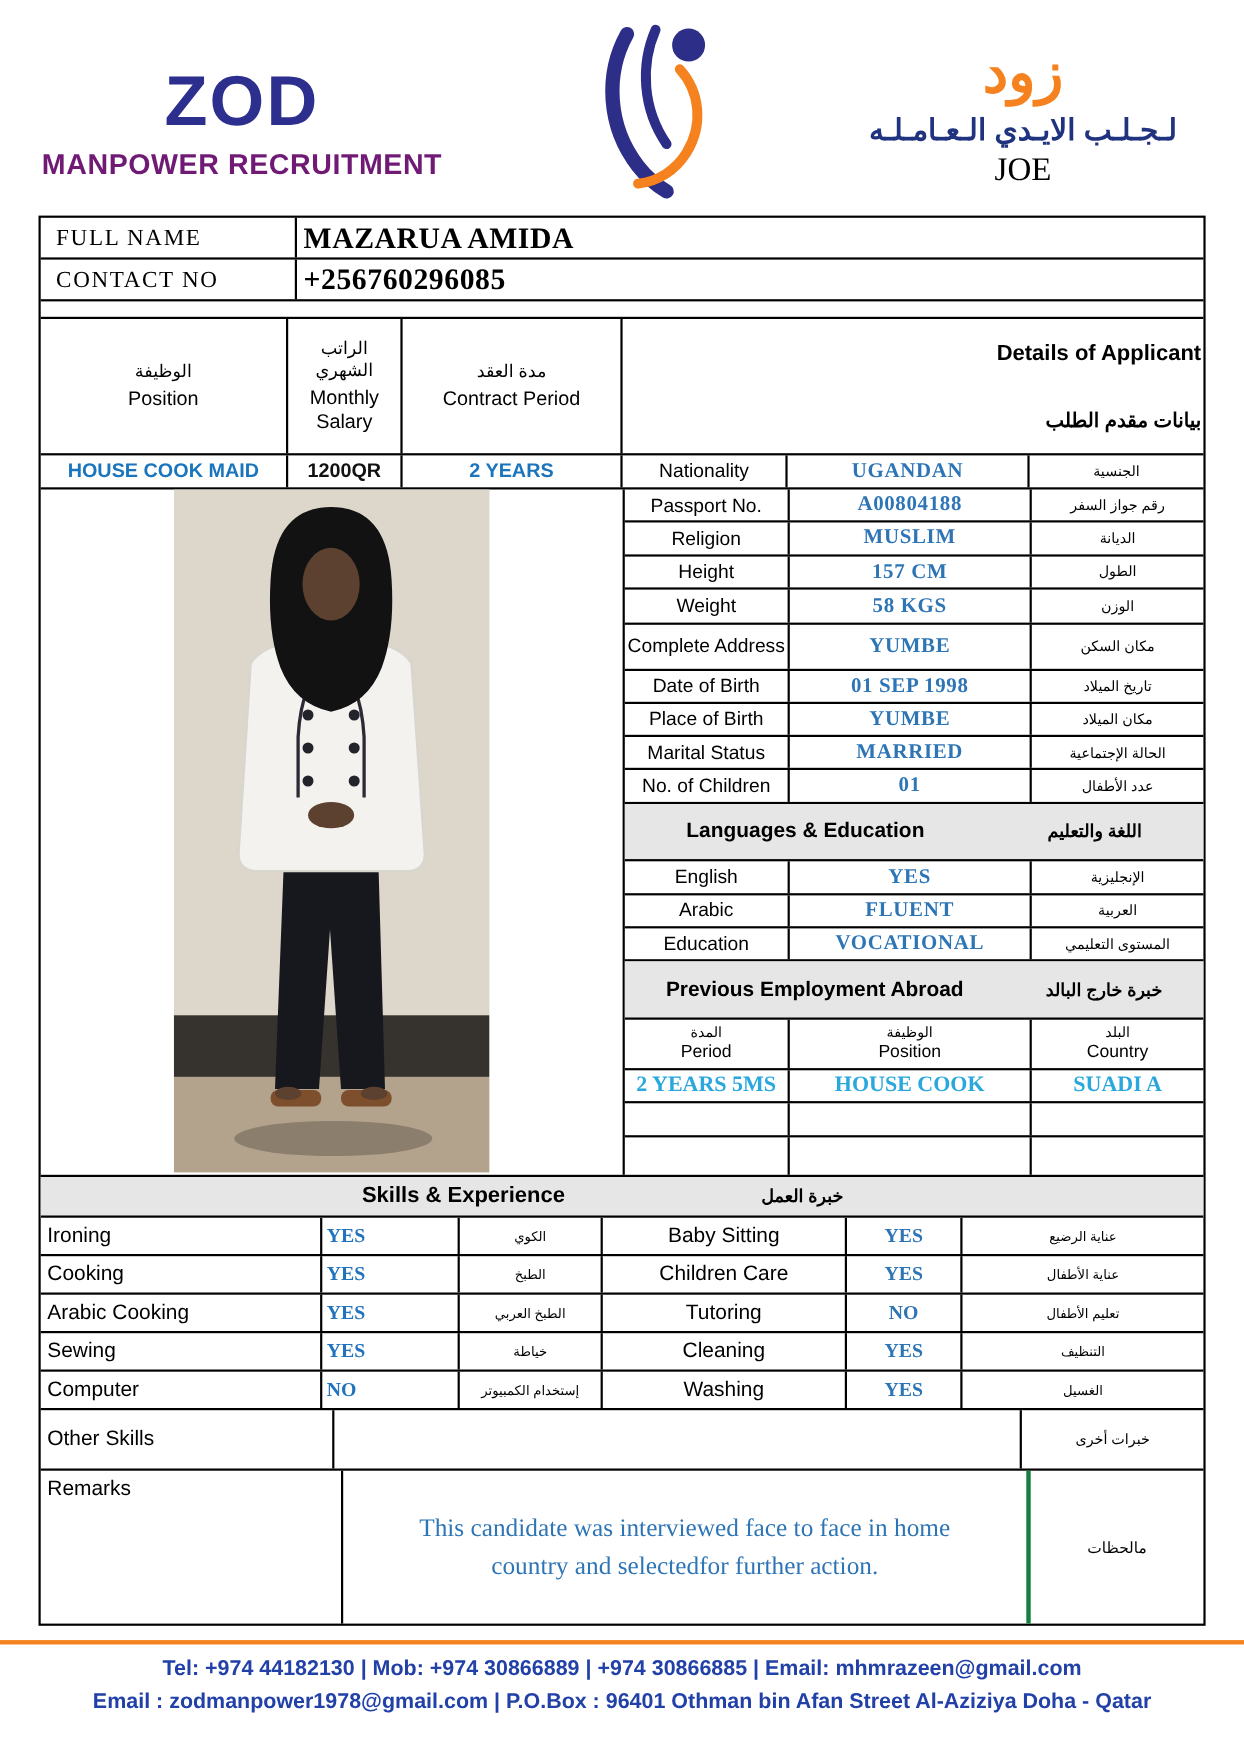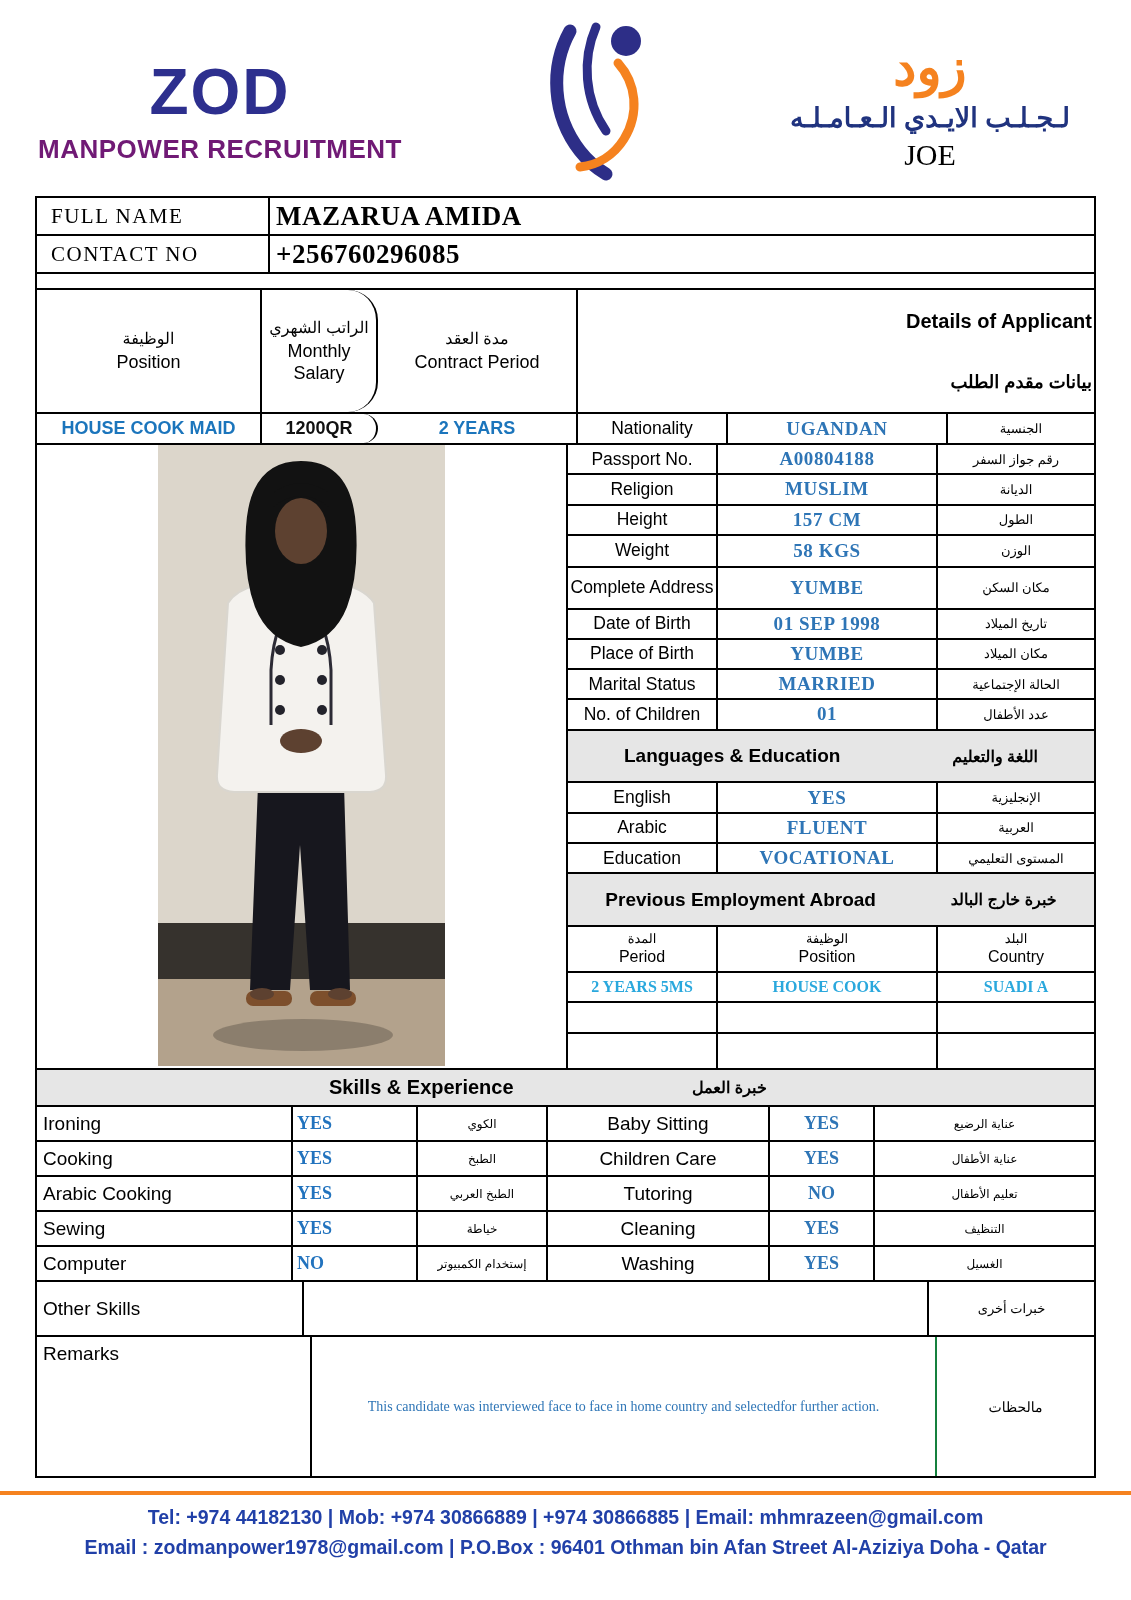--- a/index.html
+++ b/index.html
@@ -23,21 +23,21 @@
 
   .id-row { height:38px; }
   .id-label { width:233px; border-right:2px solid #000; font-family:"Liberation Serif",serif; font-size:21px; letter-spacing:1.5px; display:flex; align-items:center; padding-left:14px; }
   .id-value { flex:1; font-family:"Liberation Serif",serif; font-weight:bold; font-size:27px; display:flex; align-items:center; padding-left:6px; letter-spacing:.5px; }
   .gap { height:16px; border-bottom:2px solid #000; }
 
   .jh { height:124px; }
   .jh-cell { border-right:2px solid #000; display:flex; flex-direction:column; align-items:center; justify-content:center; text-align:center; gap:3px; padding:2px; }
   .jh-ar { font-size:16px; line-height:1.25; }
   .jh-en { font-size:18px; line-height:1.2; }
-  .w-pos { width:225px; } .w-sal { width:116px;border-radius:30px; } .w-con { width:200px; }
+  .w-pos { width:225px; } .w-sal { width:104px; } .w-con { width:200px; }
   .jh-details { flex:1; display:flex; flex-direction:column; align-items:flex-end; justify-content:space-around; border-right:none; }
   .jh-details .t { font-weight:bold; font-size:20px; }
   .jh-details .t-ar { font-weight:bold; font-size:18px; }
 
   .jv { height:31px; }
   .jv-cell { border-right:2px solid #000; display:flex; align-items:center; justify-content:center; font-weight:bold; font-size:18px; }
   .c-blue { color:#1b75bc; }
   .c-dark { color:#111; }
   .jv-details { flex:1; display:flex; }
 
@@ -53,21 +53,21 @@
   .h32{height:32px;} .h33{height:33px;} .h34{height:34px;} .h36{height:36px;} .h38{height:56px;} .h44{height:44px;} .h48{height:48px;}
 
   .sec-head { background:#e6e6e6; display:flex; align-items:center; justify-content:space-around; }
   .sec-head .en { font-weight:bold; font-size:19px; }
   .sec-head .ar { font-weight:bold; font-size:16px; }
 
   .emp-cell { display:flex; flex-direction:column; align-items:center; justify-content:center; line-height:1.2; border-right:2px solid #000; }
   .emp-cell:last-child, .no-br { border-right:none !important; }
   .emp-ar { font-size:13px; } .emp-en { font-size:16px; }
   .w150{width:150px;} .w220{width:220px;} .wfill{flex:1;}
-  .emp-val { display:flex; align-items:center; justify-content:center; font-family:"Liberation Serif",serif; font-weight:bold; font-size:16px; color:#2aa8dd; border-right:2px solid #000; }
+  .emp-val { display:flex; align-items:center; justify-content:center; font-family:"Liberation Serif",serif; font-weight:bold; font-size:20px; color:#2aa8dd; border-right:2px solid #000; }
 
   .skills-head { height:37px; background:#e6e6e6; border-bottom:2px solid #000; position:relative; }
   .skills-head .en { position:absolute; left:292px; top:6px; font-weight:bold; font-size:20px; }
   .skills-head .ar { position:absolute; left:655px; top:8px; font-weight:bold; font-size:16px; }
 
   .sk-row { height:35px; }
   .sk-cell { border-right:2px solid #000; display:flex; align-items:center; }
   .sk-l1 { width:256px; padding-left:6px; font-size:19px; }
   .sk-v1 { width:125px; padding-left:4px; font-family:"Liberation Serif",serif; font-weight:bold; font-size:18px; color:#2273be; }
   .sk-a1 { width:130px; justify-content:center; font-size:12px; }
@@ -75,21 +75,21 @@
   .sk-v2 { width:105px; justify-content:center; font-family:"Liberation Serif",serif; font-weight:bold; font-size:18px; color:#2e75b6; }
   .sk-a2 { flex:1; justify-content:center; font-size:12px; border-right:none; }
 
   .other-row { height:55px; }
   .o1 { width:267px; border-right:2px solid #000; display:flex; align-items:center; padding-left:6px; font-size:19px; }
   .o2 { width:625px; border-right:2px solid #000; }
   .o3 { flex:1; display:flex; align-items:center; justify-content:center; font-size:13px; }
 
   .remarks-row { height:139px; border-bottom:none; }
   .r1 { width:275px; border-right:2px solid #000; padding:6px; font-size:19px; }
-  .r2 { width:625px; border-right:2px solid #15803d; display:flex; align-items:center; justify-content:center; text-align:center; padding:0 55px; font-family:"Liberation Serif",serif; font-size:14px; color:#2e75b6; line-height:1.5; }
+  .r2 { width:625px; border-right:4px solid #15803d; display:flex; align-items:center; justify-content:center; text-align:center; padding:0 55px; font-family:"Liberation Serif",serif; font-size:23px; color:#2e75b6; line-height:1.5; }
   .r3 { flex:1; display:flex; align-items:center; justify-content:center; font-size:14px; }
 
   
   .footer-rule { height:4px; background:#f5821f; margin-top:13px; }
   .footer { margin-top:7px; text-align:center; color:#2140a8; font-weight:bold; font-size:19.5px; line-height:30px; }
 </style>
 </head>
 <body>
 
 <div class="page">

